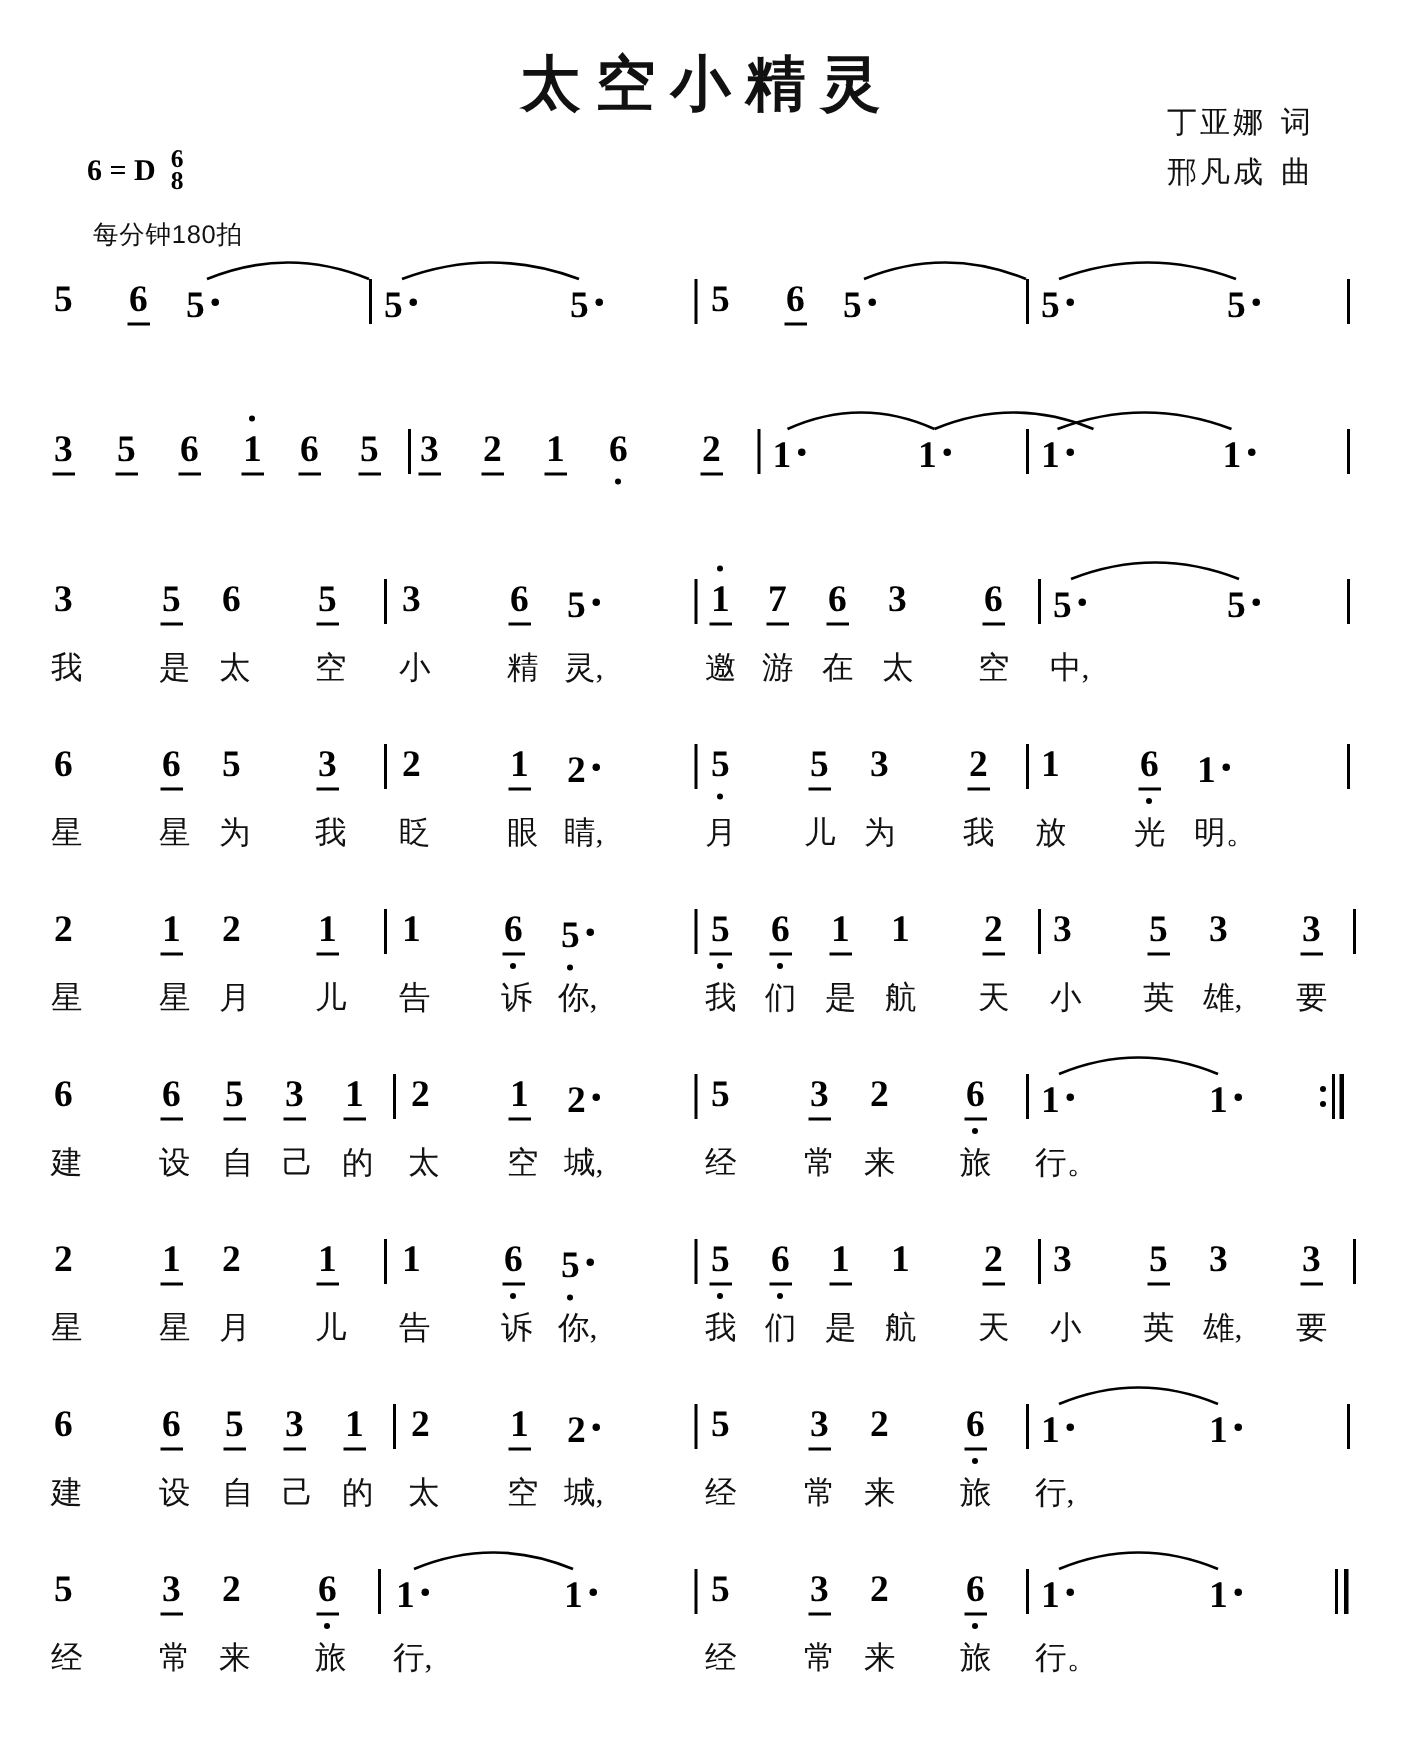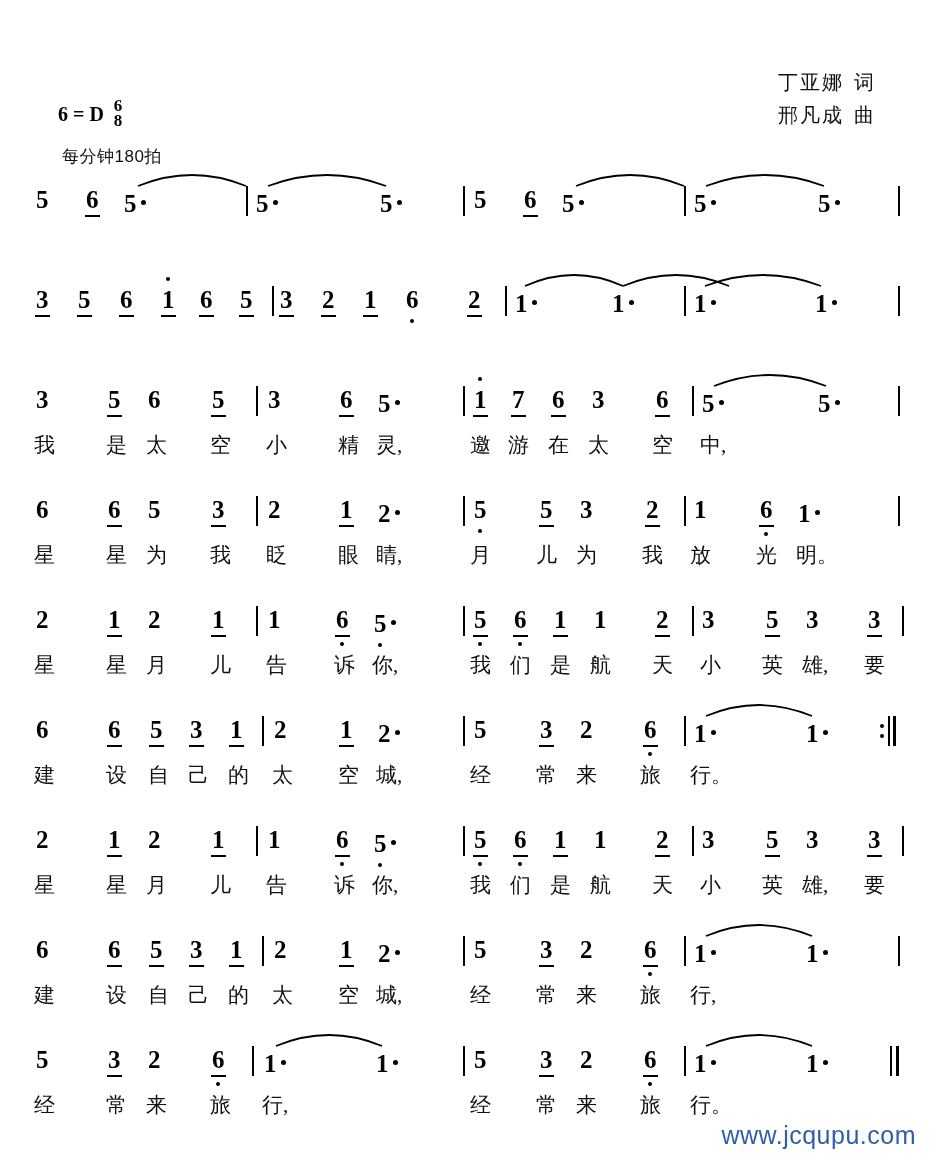--- a/index.html
+++ b/index.html
@@ -260,20 +260,21 @@
     font-size: 25px;
     color: #2f5fa8;
     letter-spacing: 0.5px;
   }
 </style>
 </head>
 <body>
 
 <div class="sheet">
 
+  <div class="title">太空小精灵</div>
 
   <div class="credits">
     <div>
       <span>丁亚娜</span><span class="role">词</span>
     </div>
     <div>
       <span>邢凡成</span><span class="role">曲</span>
     </div>
   </div>
 
@@ -667,15 +668,14 @@
       <span class="ly" style="left:210px">旅</span>
       <span class="ly" style="left:262px">行,</span>
       <span class="ly" style="left:470px">经</span>
       <span class="ly" style="left:536px">常</span>
       <span class="ly" style="left:576px">来</span>
       <span class="ly" style="left:640px">旅</span>
       <span class="ly" style="left:690px">行。</span>
     </div>
   </div>
 
-  <div class="watermark">www.jcqupu.com</div>
 
 </div>
 
 </body></html>

